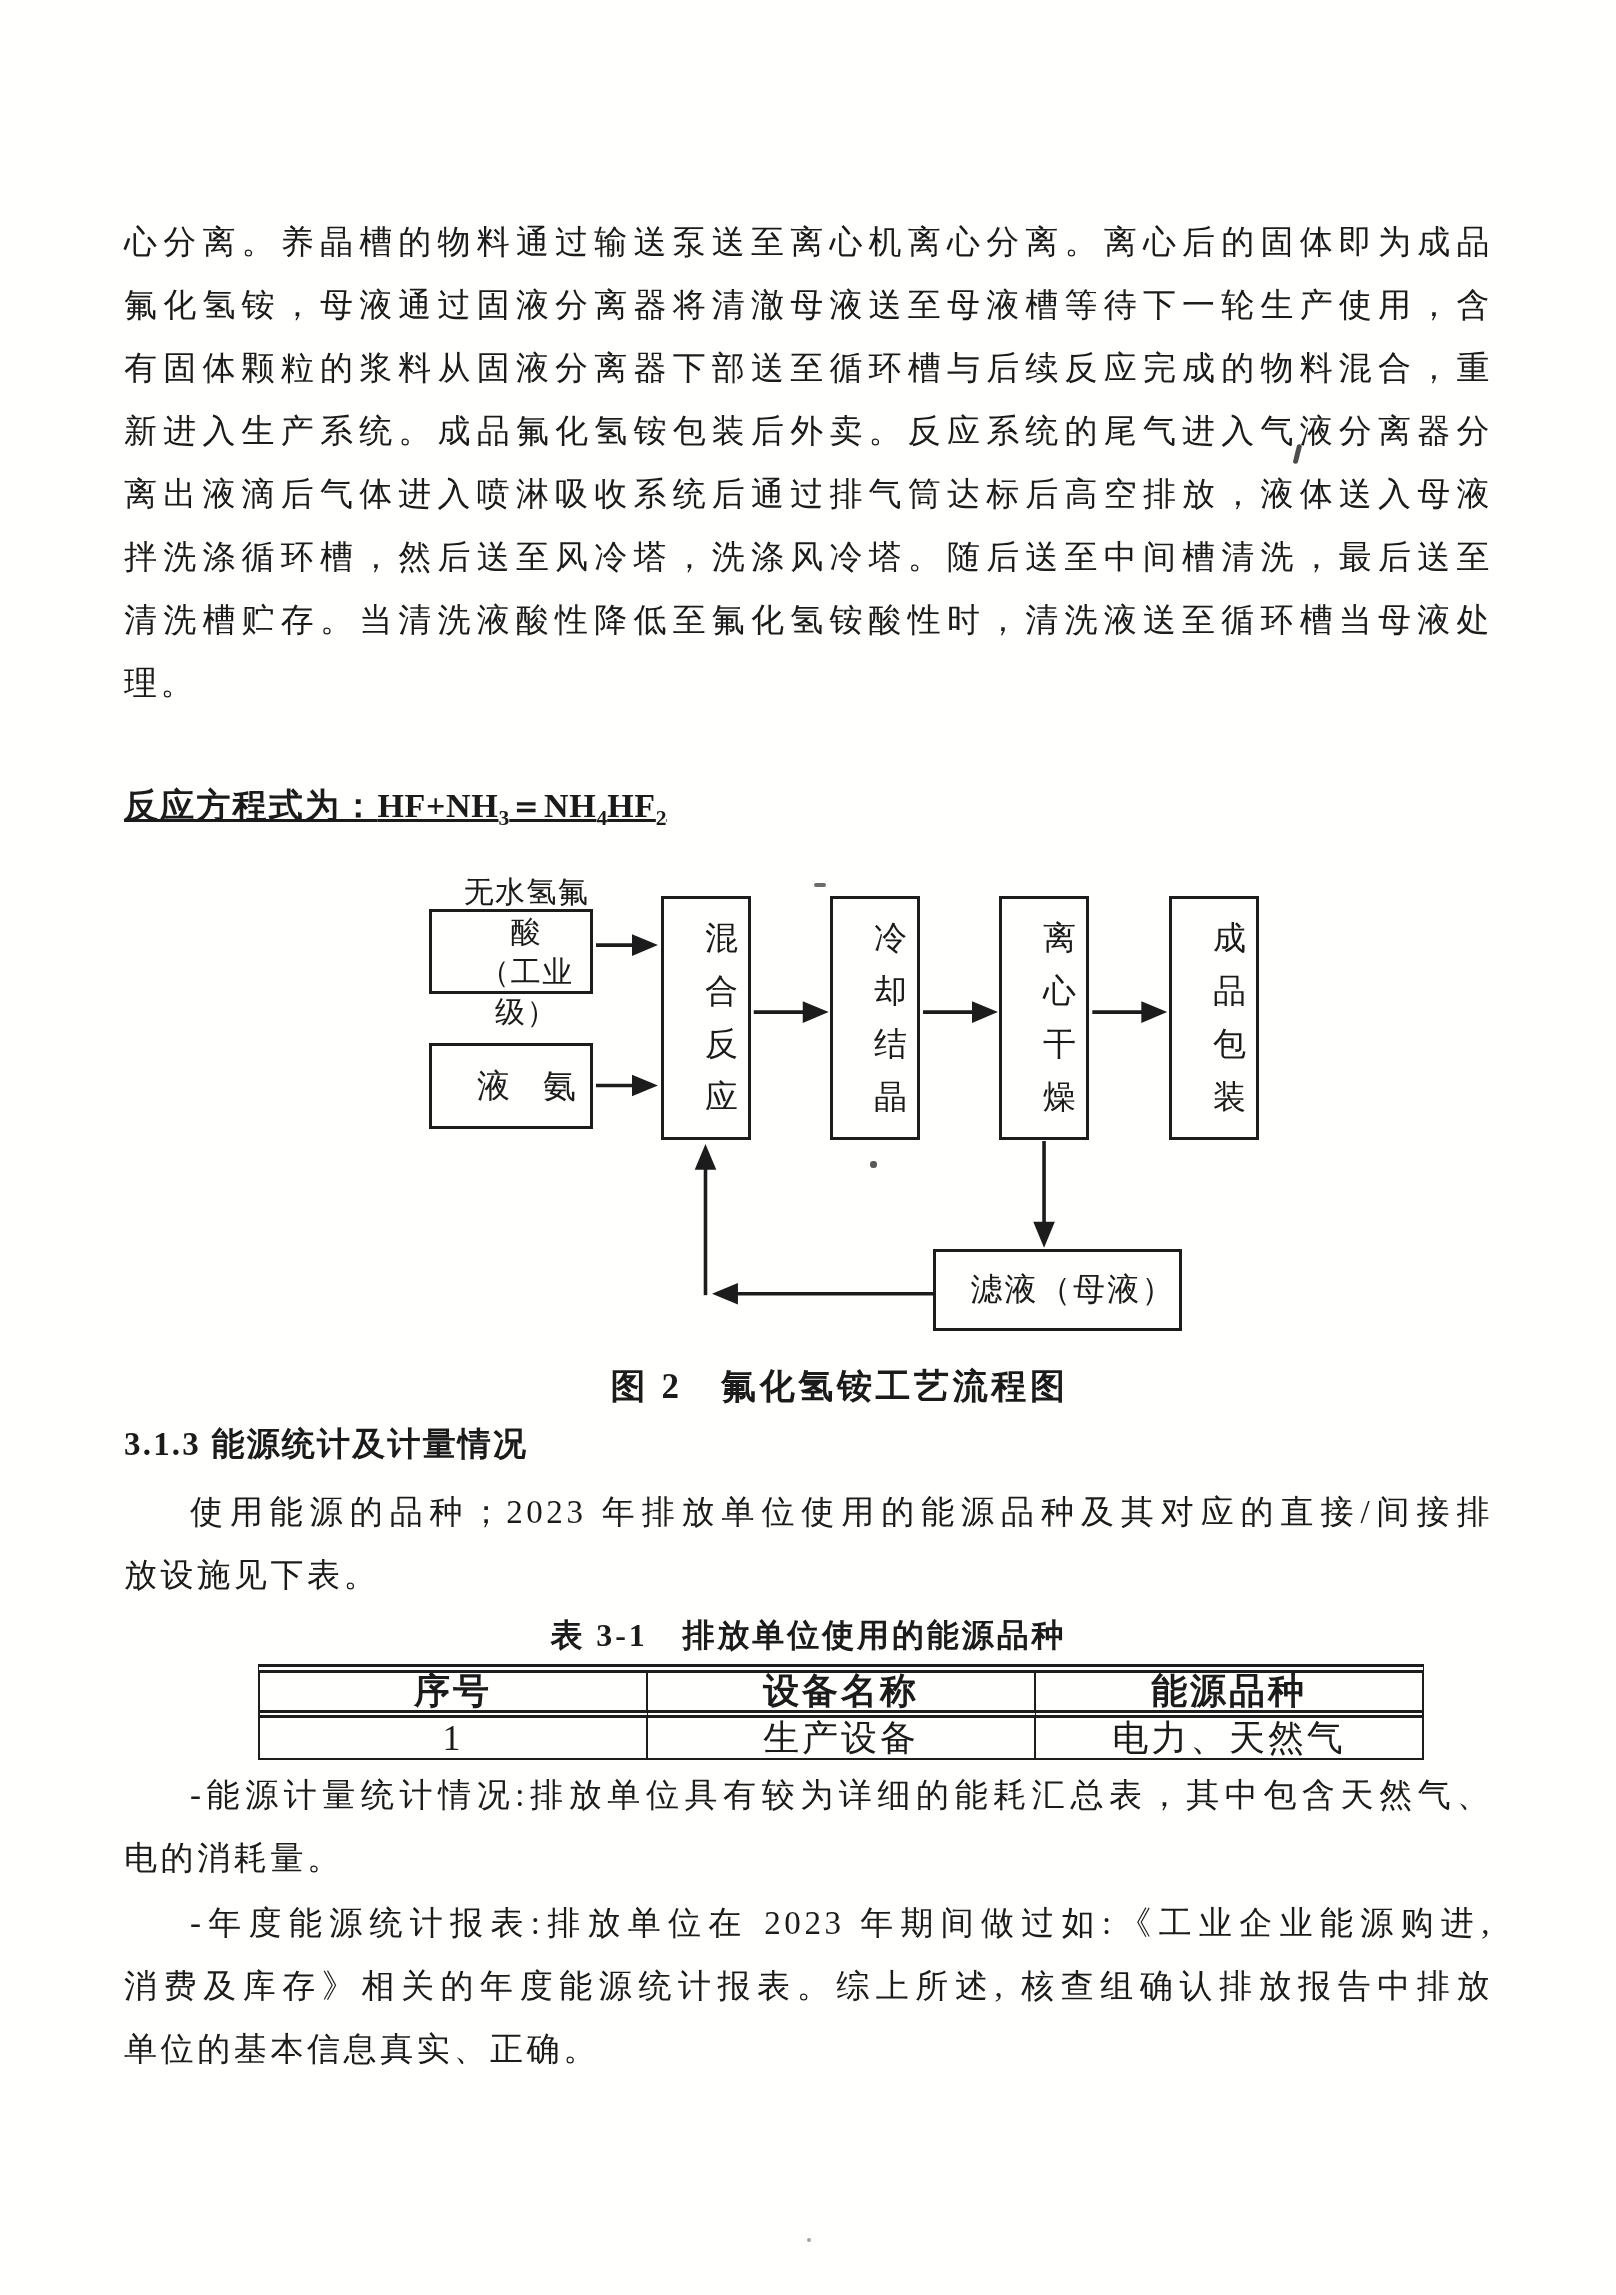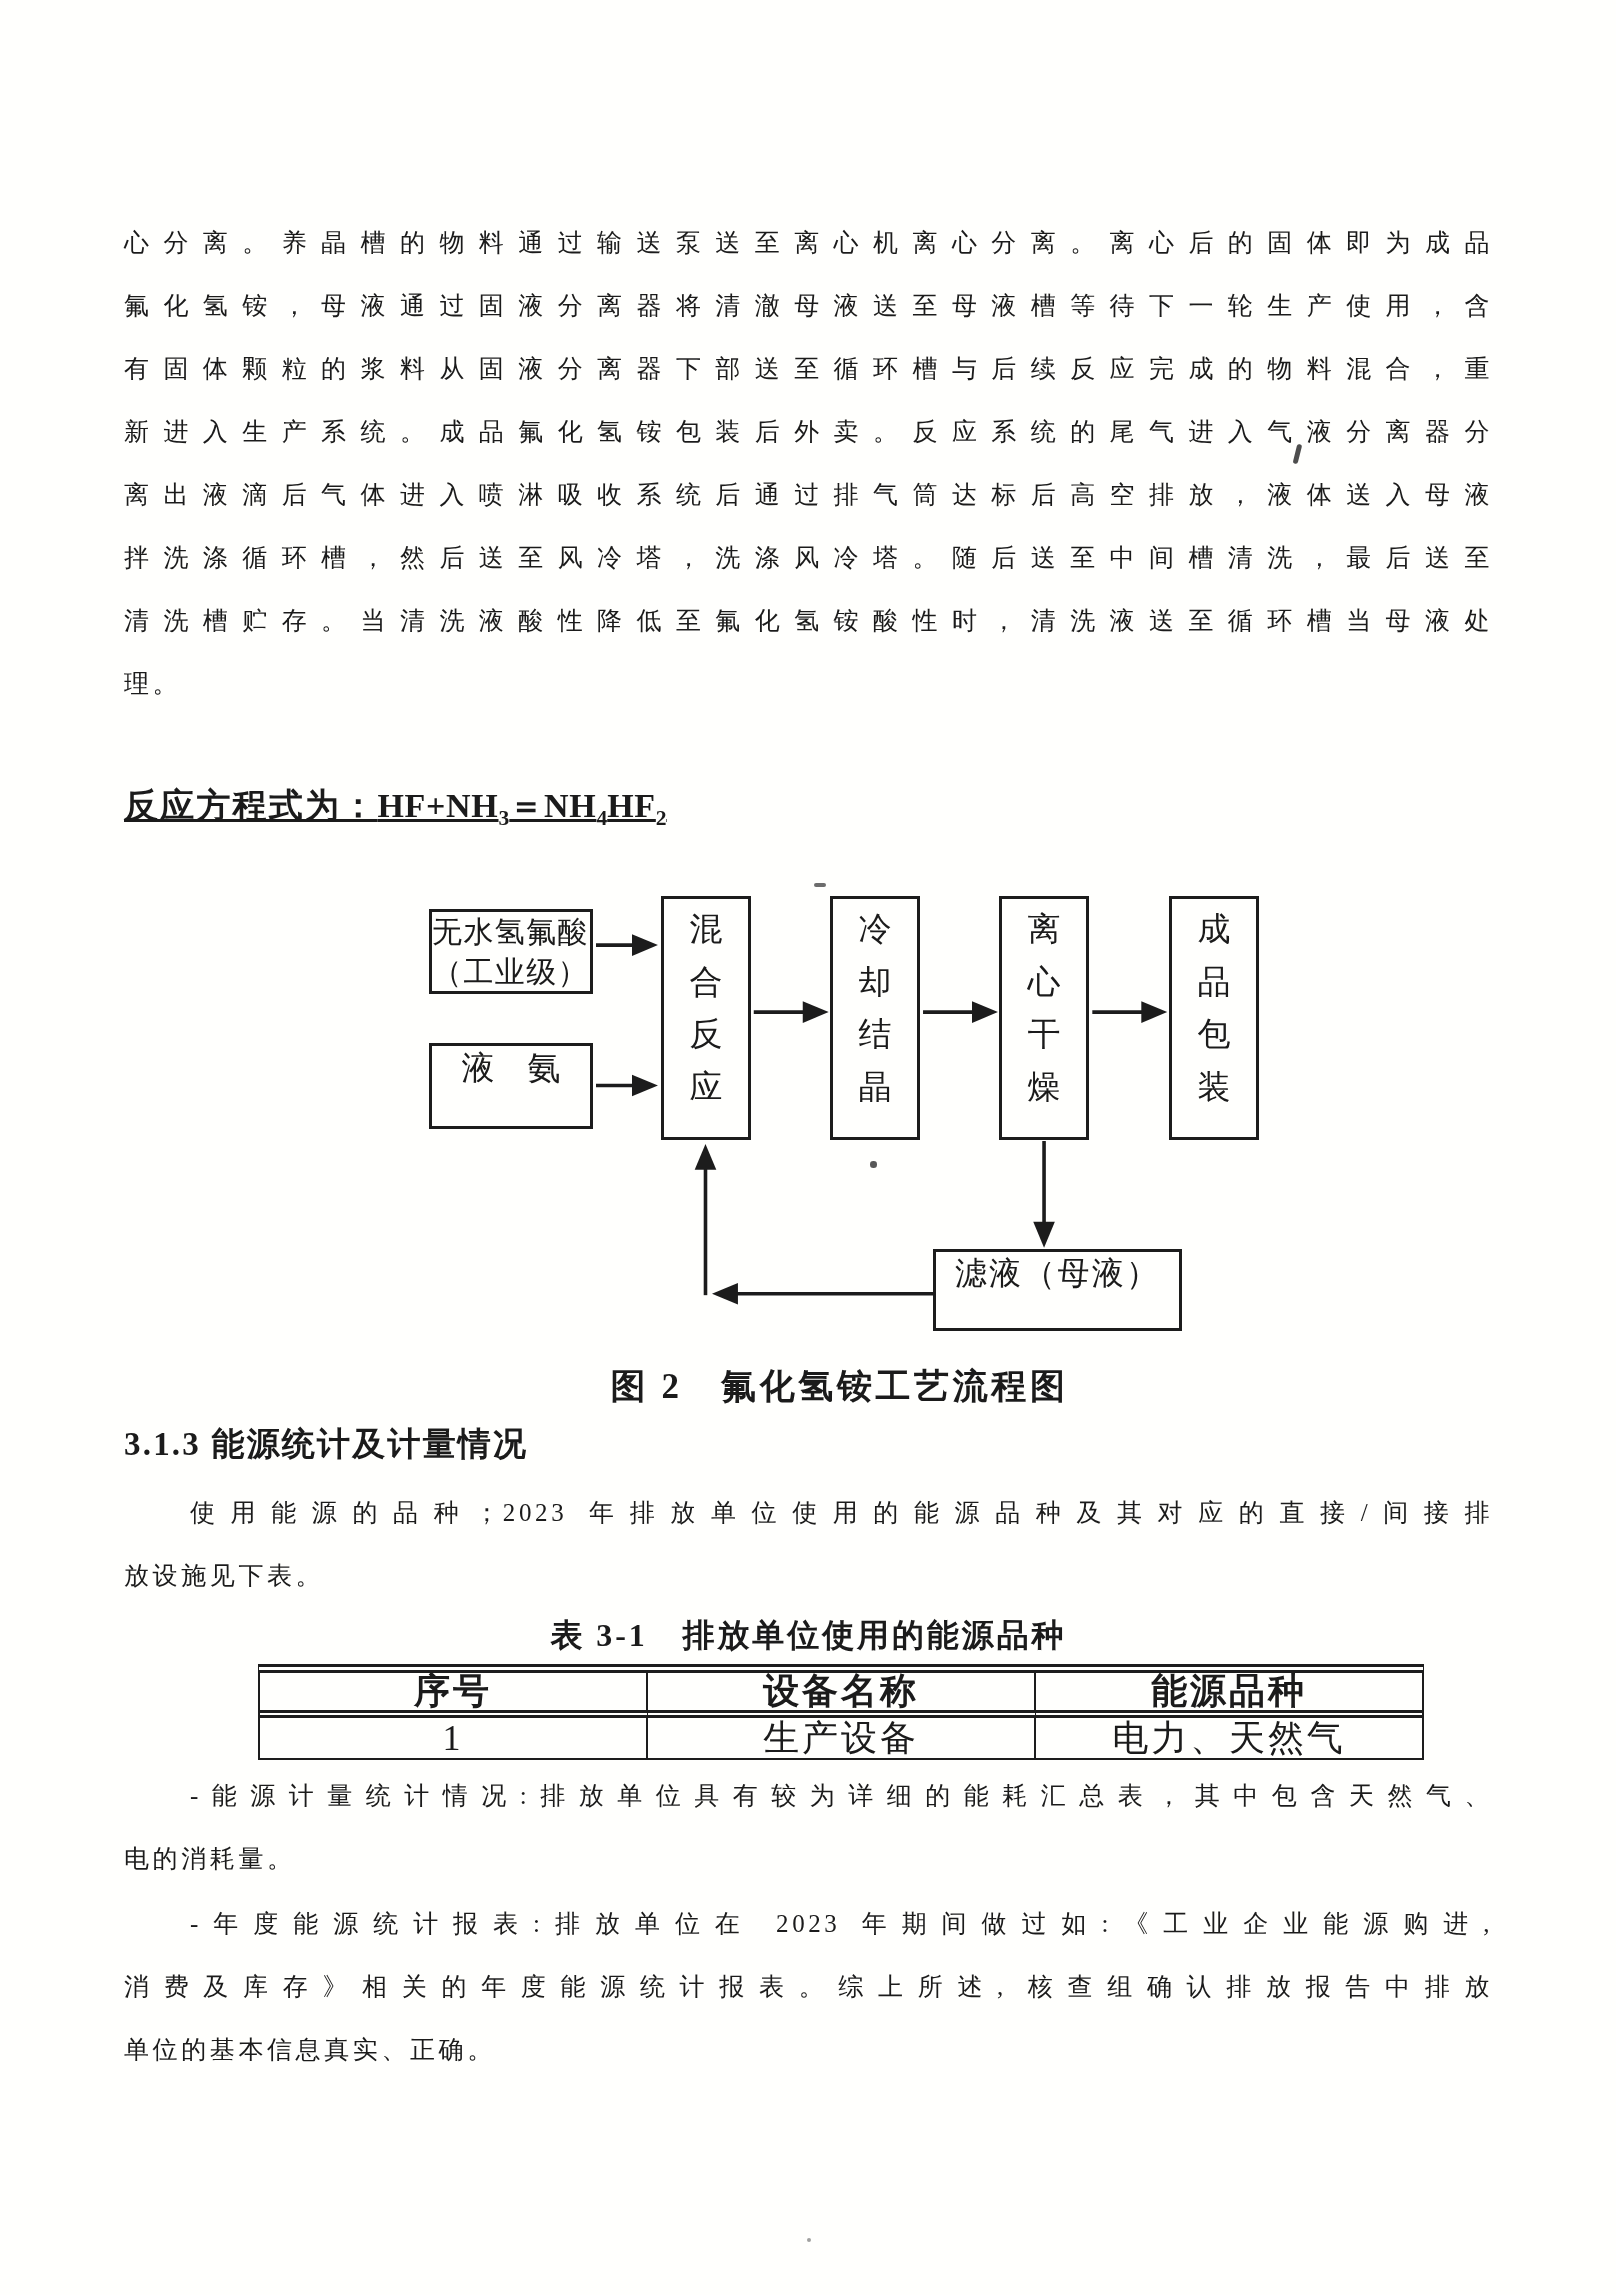--- a/index.html
+++ b/index.html
@@ -4,33 +4,33 @@
 <style>
   html,body { margin:0; padding:0; background:#e8e8e8; }
   .page {
     position:relative; width:1617px; height:2295px;
     background:#fffffd; overflow:hidden;
     font-family:"Liberation Serif","DejaVu Serif",serif;
     color:#1b1b1b;
   }
   
   .block { position:absolute; left:124px; width:1369px; }
-  .line  { font-size:25px; line-height:63px; height:63px; letter-spacing:3.6px; }
+  .line  { font-size:33px; line-height:63px; height:63px; letter-spacing:3.6px; }
   .lh87 .line { line-height:63px; height:63px; }
   .jfull { text-align:justify; text-align-last:justify; }
   .indent{ text-indent:66px; }
   
   .equation { position:absolute; left:124px; top:782px; font-weight:bold;
               font-size:34px; line-height:48px; letter-spacing:2.2px;text-decoration:underline; }
   .eq-formula { letter-spacing:0.7px; }
   .eq-sub { font-size:21.6px; vertical-align:-8px; letter-spacing:0; }
   
   .fbox { position:absolute; box-sizing:border-box; border:3.6px solid #1c1c1c;
-          background:#fffffd; display:flex; align-items:flex-start; justify-content:center;
-          text-align:center; font-size:32px; }
+          background:#fffffd; display:flex; align-items:center; justify-content:center;
+          text-align:center; font-size:32px;padding-left:31px; }
   .fbox.col { flex-direction:column; }
   .vlabel { display:flex; flex-direction:column; justify-content:space-evenly;
             align-items:center; height:92%; width:100%; font-size:33px; }
   .arrows { position:absolute; left:0; top:0; pointer-events:none; }
   
   .fig-caption { position:absolute; left:62px; top:1364px; width:1555px;
                  text-align:center; font-weight:bold; font-size:35px;
                  line-height:45px; letter-spacing:3.6px; }
   .sec-heading { position:absolute; left:124px; top:1423px; font-weight:bold;
                  font-size:33px; line-height:43px; letter-spacing:2.2px; }

